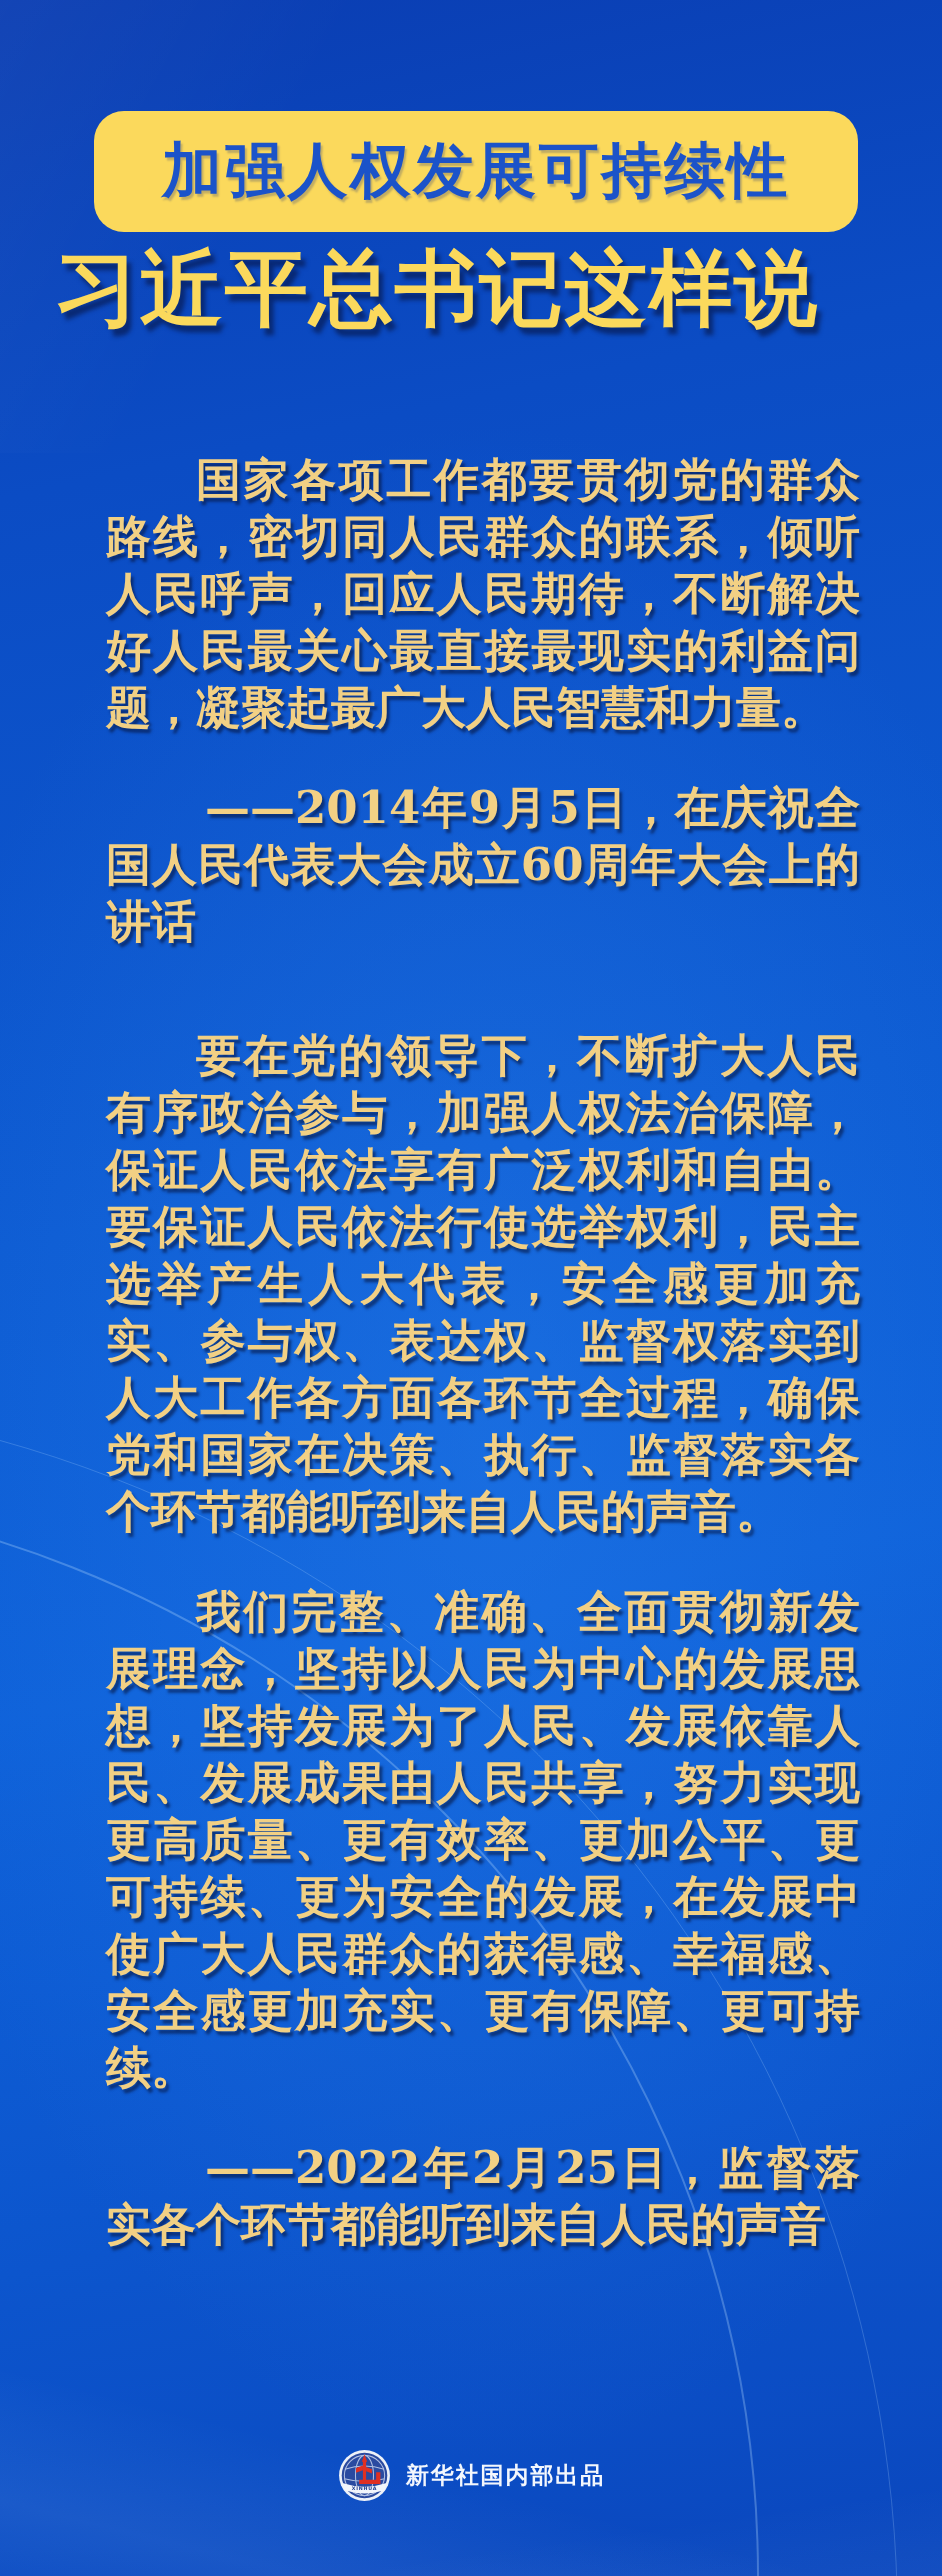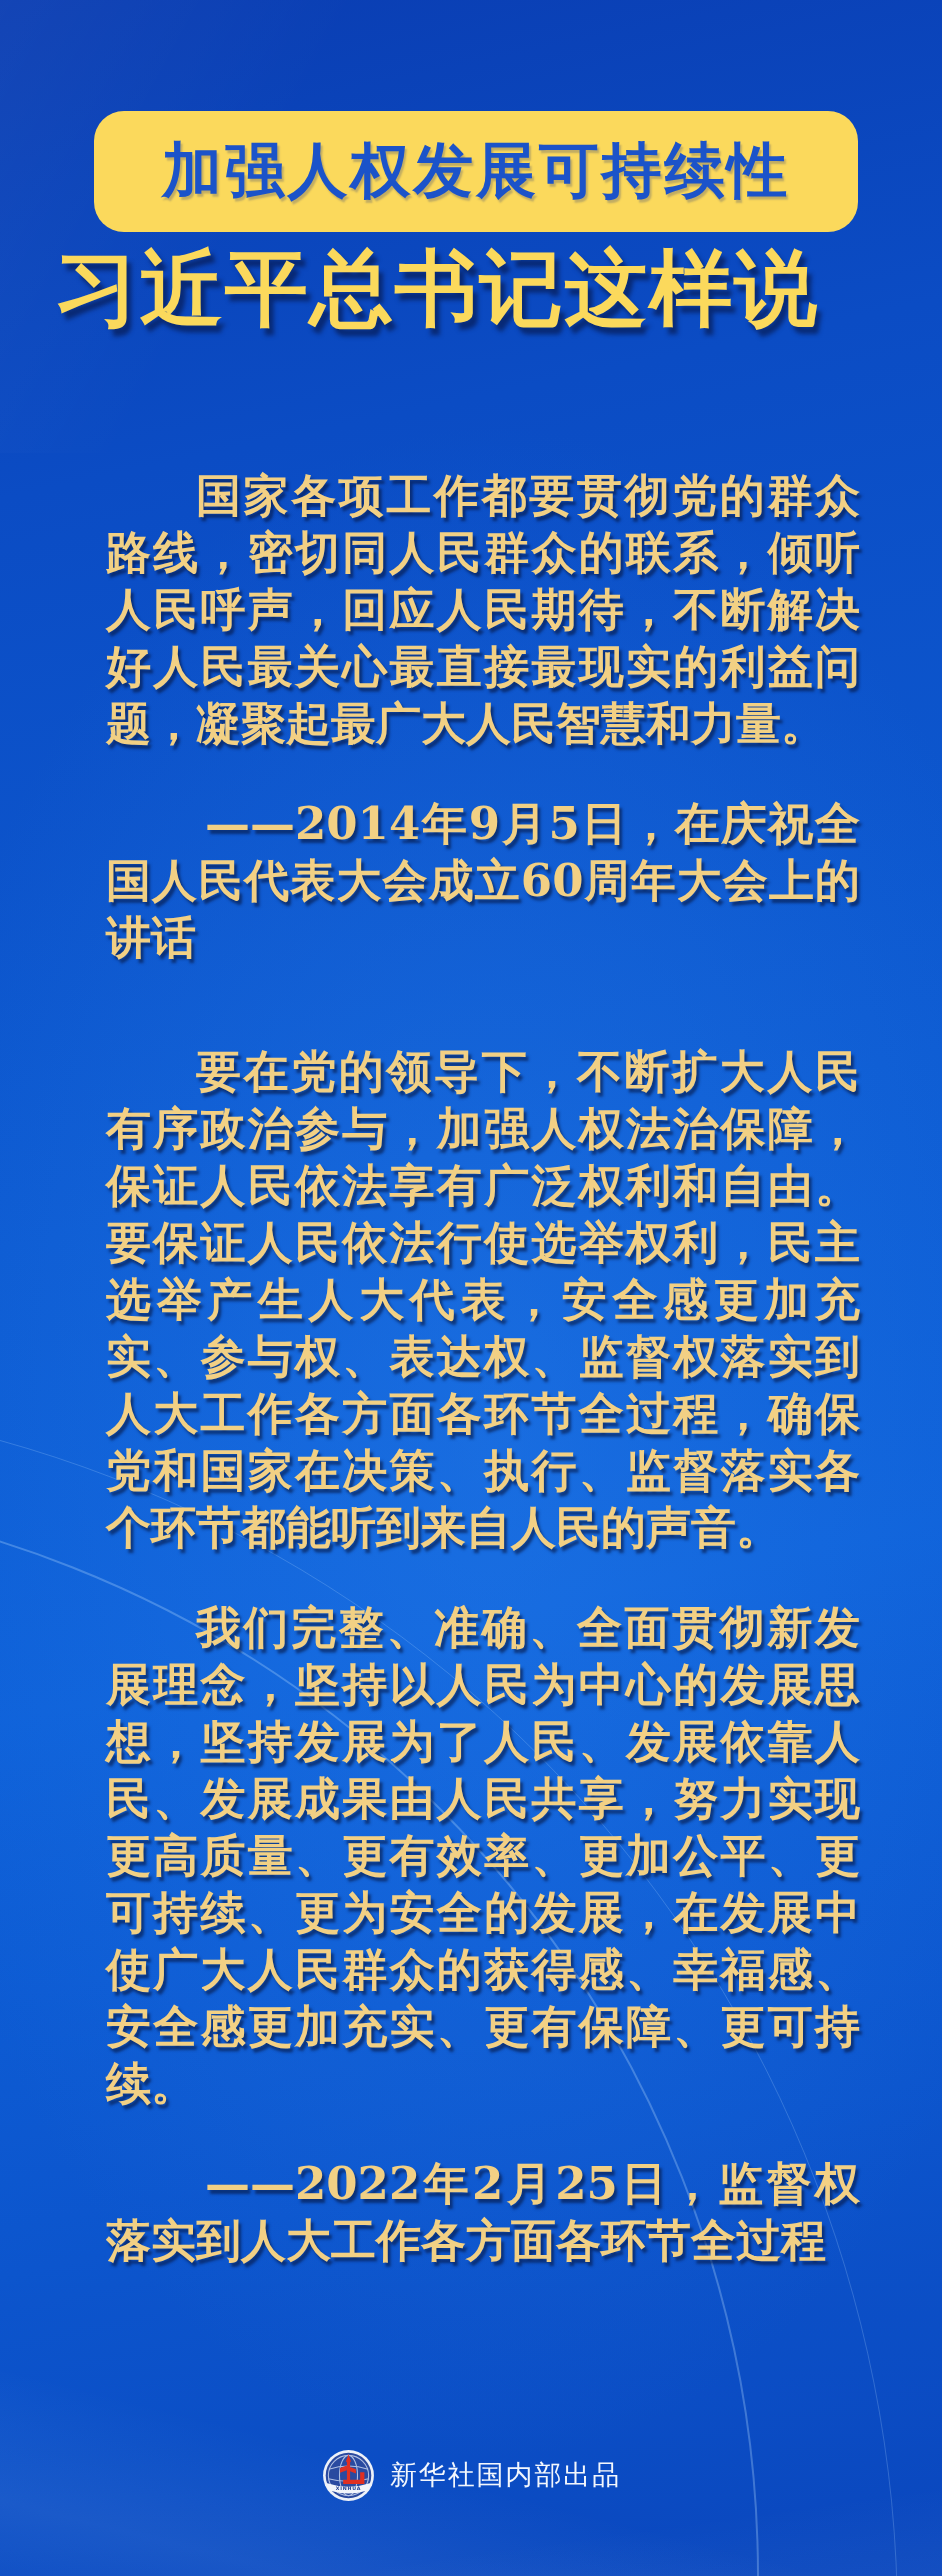--- a/index.html
+++ b/index.html
@@ -64,32 +64,32 @@
     text-shadow: 4.7px 6.6px 4.7px rgba(6,20,66,0.60);
   }
 
   
   .content {
     position: absolute; left: 106px; top: 451px; width: 754px;
     font-size: 45px; line-height: 57px; font-weight: 700;
     text-align: justify;
     text-shadow: 2.8px 3.8px 2.8px rgba(6,22,66,0.62);
   }
-  .quote-text   { margin: 16px 0 43px 0; text-indent: 2em; }
+  .quote-text   { margin: 0 0 43px 0; text-indent: 2em; }
   .quote-source { margin: 0 0 77px 0; text-indent: 2.2em; }
   .quote-source:last-child { margin-bottom: 0; }
 
   
   .footer {
     position: absolute; left: 0; top: 2444px; width: 943px; height: 62px;
     display: flex; align-items: center; justify-content: center; gap: 15px;
   }
   .footer-credit {
     font-family: "DejaVu Sans", sans-serif;
-    font-size: 27px; letter-spacing: 1.9px; color: #f3f7fd; font-weight: 400;
+    font-size: 23px; letter-spacing: 1.9px; color: #f3f7fd; font-weight: 700;
   }
   .emblem { width: 53px; height: 53px; display: block; }
 </style>
 </head>
 <body>
 
 <div class="poster">
 
   <div class="bg-glow"></div>
   <div class="streak-top"></div>
@@ -105,21 +105,21 @@
 
   <div class="main-title" id="mainTitle" style="color: rgb(251, 217, 92);">习近平总书记这样说</div>
 
   <div class="content" id="content" style="color: rgb(242, 208, 132);">
     <p class="quote-text">国家各项工作都要贯彻党的群众路线，密切同人民群众的联系，倾听人民呼声，回应人民期待，不断解决好人民最关心最直接最现实的利益问题，凝聚起最广大人民智慧和力量。</p>
     <p class="quote-source">——2014年9月5日，在庆祝全国人民代表大会成立60周年大会上的讲话</p>
 
     <p class="quote-text">要在党的领导下，不断扩大人民有序政治参与，加强人权法治保障，保证人民依法享有广泛权利和自由。要保证人民依法行使选举权利，民主选举产生人大代表，安全感更加充实、参与权、表达权、监督权落实到人大工作各方面各环节全过程，确保党和国家在决策、执行、监督落实各个环节都能听到来自人民的声音。</p>
 
     <p class="quote-text">我们完整、准确、全面贯彻新发展理念，坚持以人民为中心的发展思想，坚持发展为了人民、发展依靠人民、发展成果由人民共享，努力实现更高质量、更有效率、更加公平、更可持续、更为安全的发展，在发展中使广大人民群众的获得感、幸福感、安全感更加充实、更有保障、更可持续。</p>
-    <p class="quote-source">——2022年2月25日，监督权落实到人大工作各方面各环节全过程</p>
+    <p class="quote-source">——2022年2月25日，监督落实各个环节都能听到来自人民的声音</p>
   </div>
 
   <div class="footer">
     <svg class="emblem" viewBox="0 0 100 100" aria-hidden="true">
       <circle cx="50" cy="50" r="48" fill="#edf1f8"></circle>
       <circle cx="50" cy="50" r="43" fill="#2a4aa0"></circle>
       <g fill="none" stroke="#c8d4ee" stroke-width="2" opacity="0.85">
         <circle cx="50" cy="50" r="38"></circle>
         <ellipse cx="50" cy="50" rx="17" ry="38"></ellipse>
         <path d="M13 38 Q50 26 87 38"></path>

